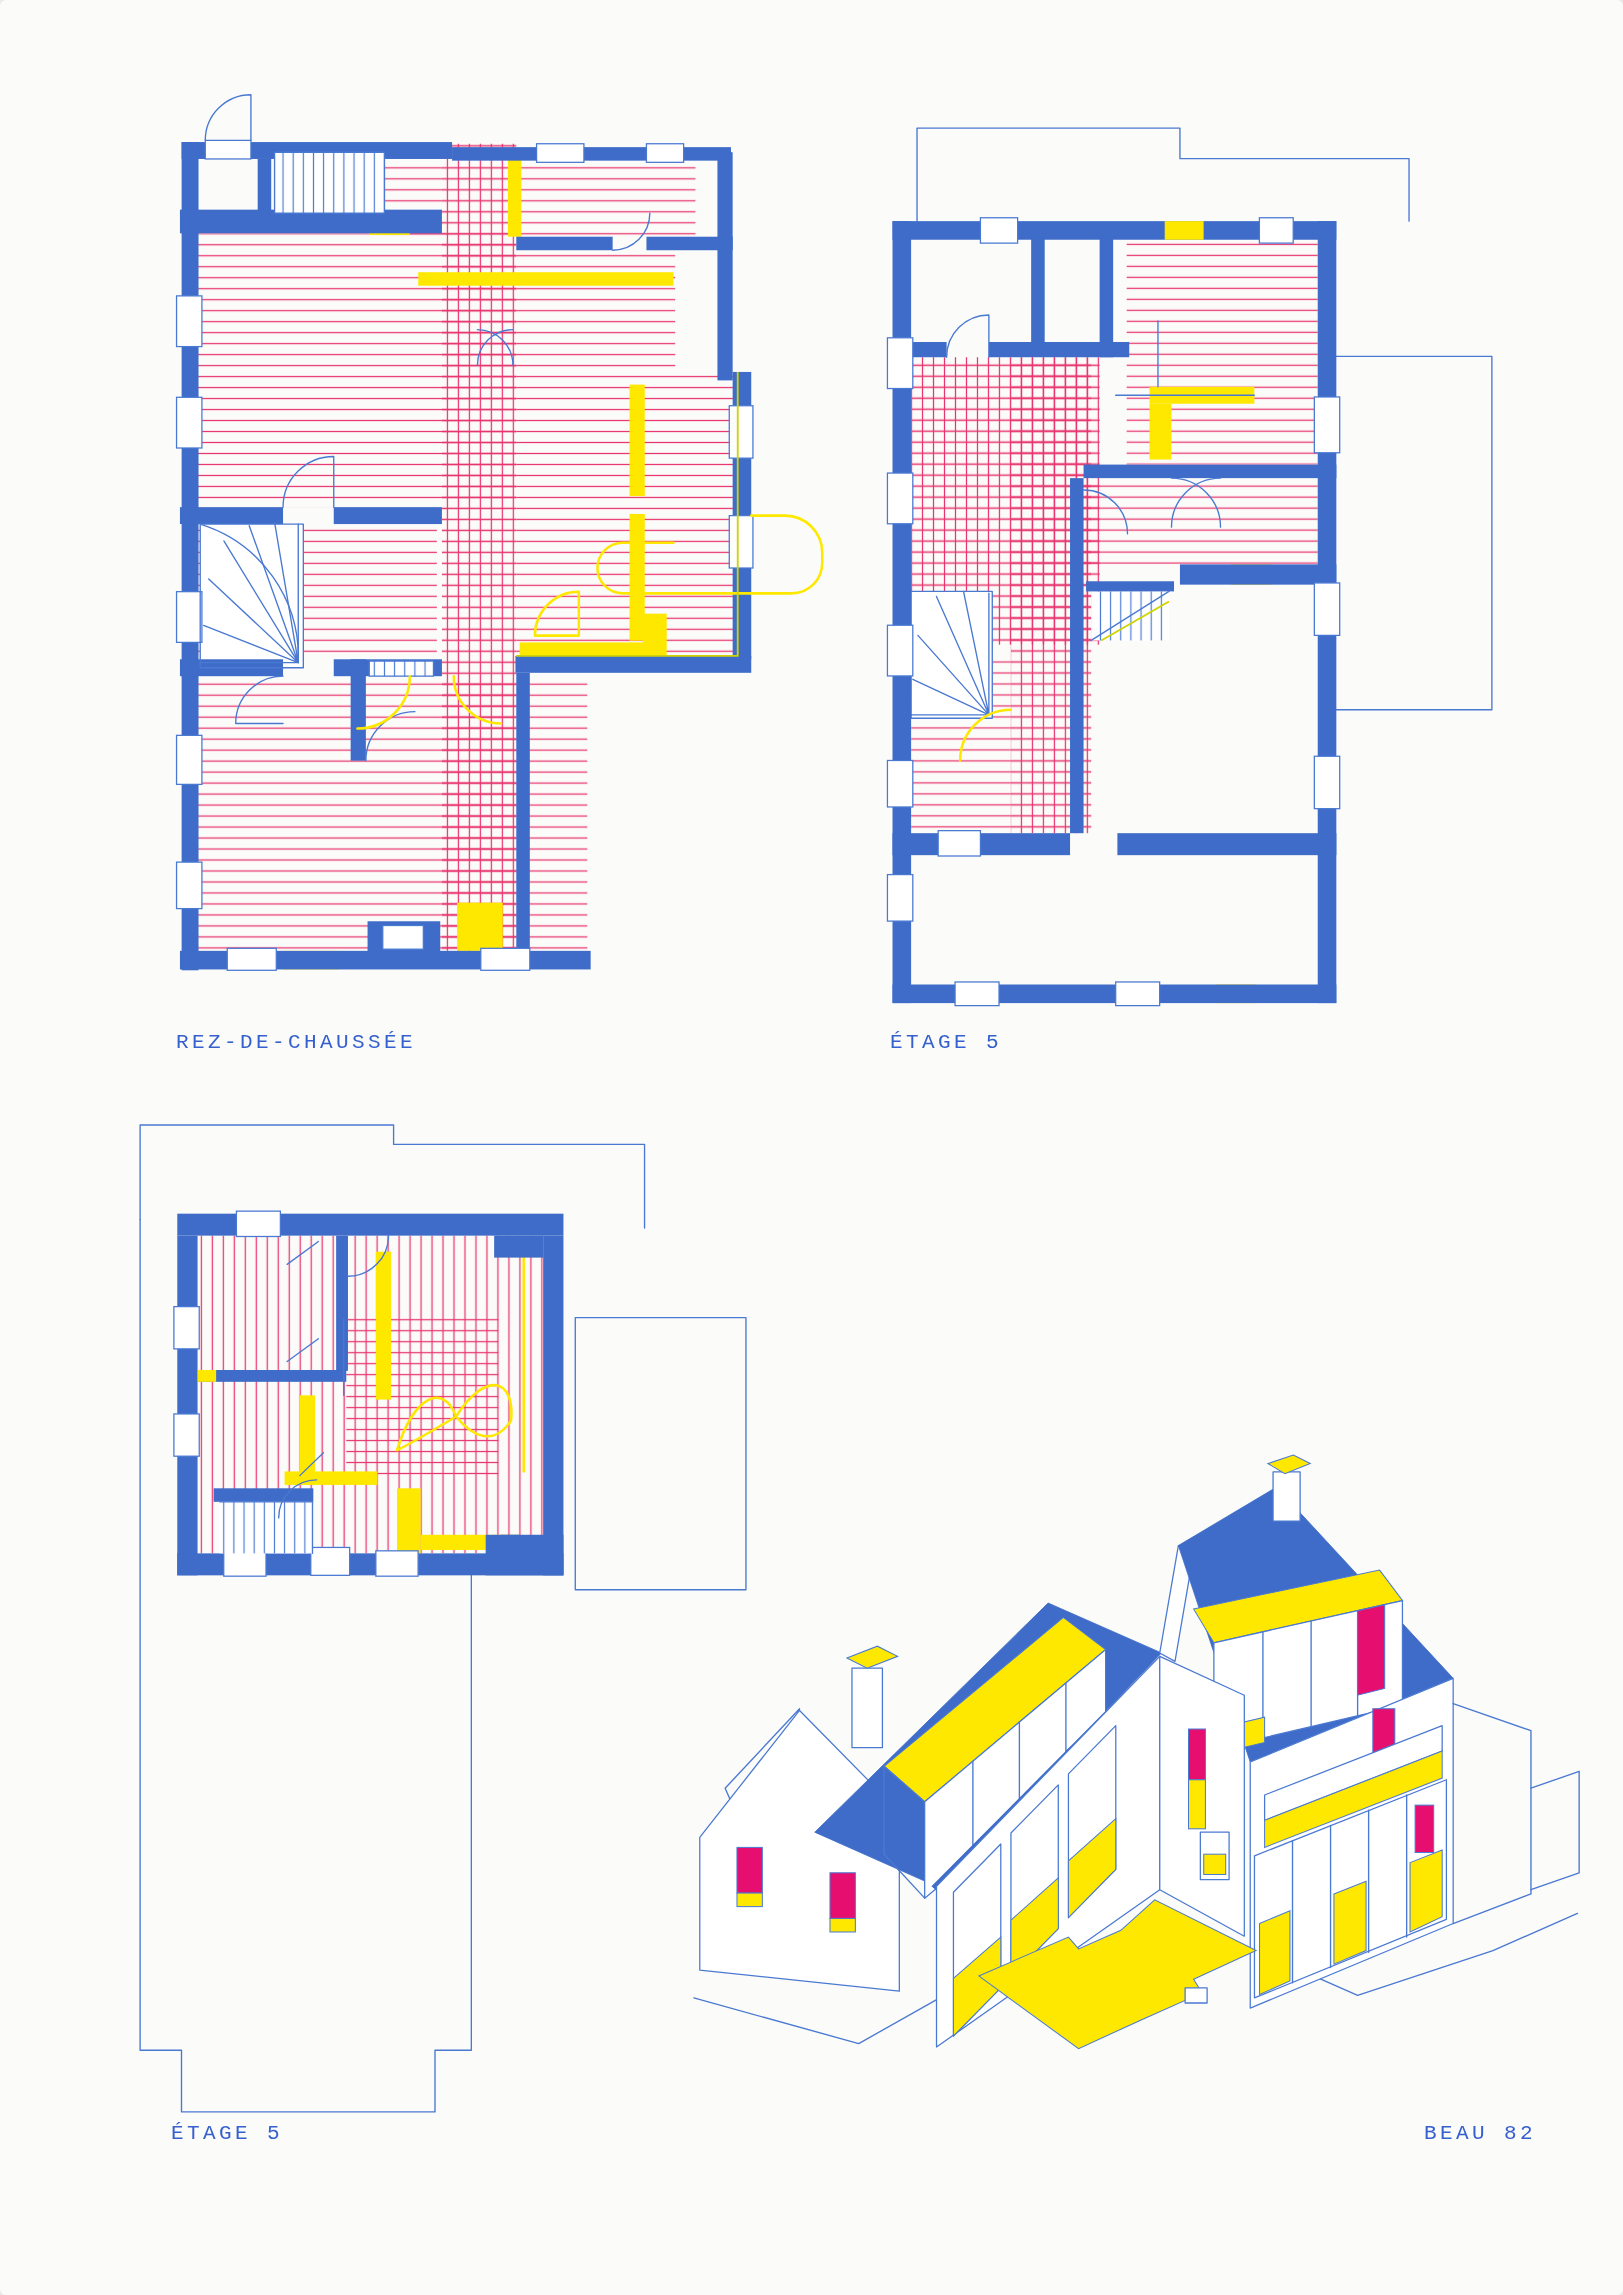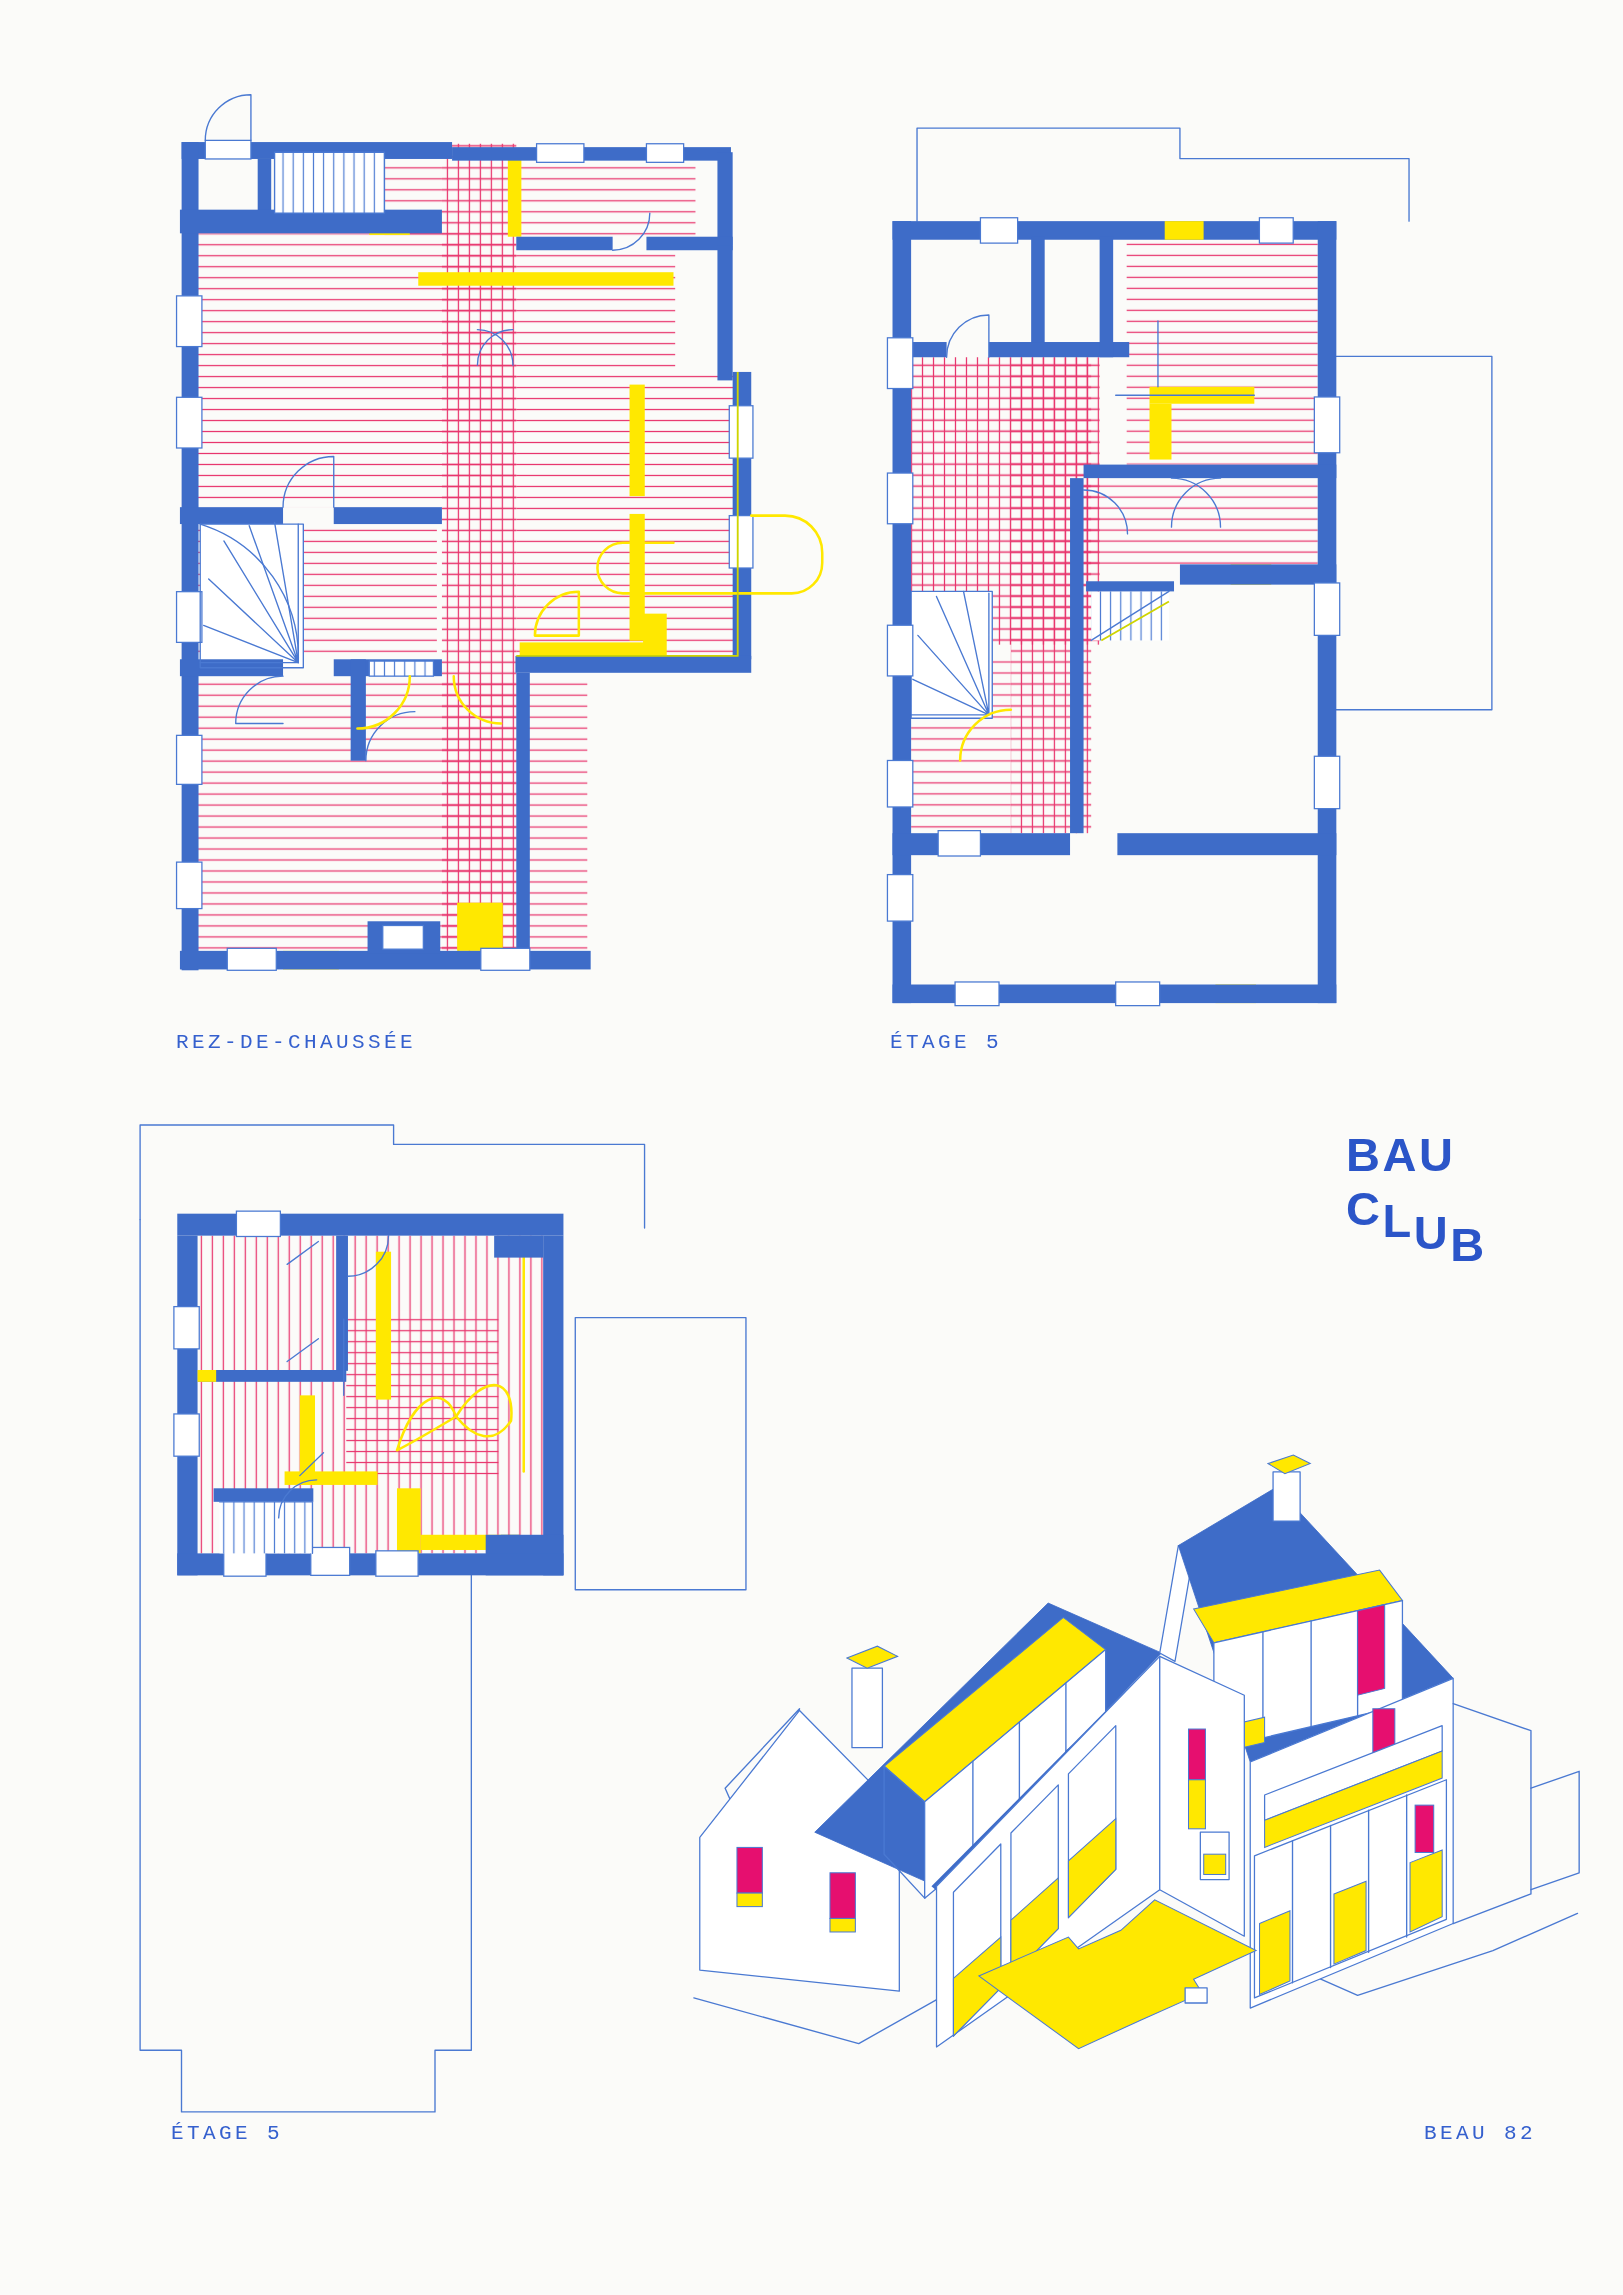--- a/index.html
+++ b/index.html
@@ -10,21 +10,21 @@
     --yellow:#FFE800;
     --magenta:#E60F6F;
     --logo:#2B55C8;
     --label:#3560CE;
     --green:#4E7A19;
   }
   html,body{margin:0;padding:0;}
   body{background:#e8e8e8;font-family:"Liberation Sans",sans-serif;}
   .sheet{
     position:relative;width:1623px;height:2295px;margin:0 auto;
-    background:var(--paper);overflow:hidden;
+    background:var(--paper);overflow:hidden;border-radius:6px;
   }
   .plan-figure{position:absolute;margin:0;padding:0;}
   .caption{
     position:absolute;font-family:"Liberation Mono",monospace;
     font-size:21px;letter-spacing:3.4px;color:var(--label);font-weight:400;
     white-space:nowrap;
   }
   .logo{
     position:absolute;left:1346px;top:1131px;width:220px;
     font-family:"Liberation Sans",sans-serif;font-weight:bold;
@@ -273,24 +273,20 @@
       <rect x="145" y="456" width="110" height="61" fill="url(#pvb)"></rect>
       <path class="tl" d="M145 456 H255 V517"></path>
 
       <path class="tl" d="M225 175 L262 148 M225 290 L262 263 M240 425 L268 398 M292 240 V330"></path>
       <path class="tl" d="M345 141 A48 48 0 0 1 297 189"></path>
       <path class="tl" d="M260 430 A45 45 0 0 0 215 475"></path>
     </svg>
   </figure>
   <figcaption class="caption" style="left:171px;top:2122px;">ÉTAGE 5</figcaption>
 
-  <div class="logo">
-    <span class="line1">BAU</span>
-    <span class="line2"><span style="transform: translateY(0px);">C</span><span style="transform: translateY(12px);">L</span><span style="transform: translateY(24px);">U</span><span style="transform: translateY(36px);">B</span></span>
-  </div>
 
   <figure class="plan-figure" style="left:681px;top:1450px;">
     <svg width="922" height="668" viewBox="0 0 1090 790">
 
       <path class="tl" d="M15 648 L210 702 L352 622"></path>
       <path class="tl" d="M680 592 L800 645 L960 592 L1060 548"></path>
 
       <path d="M52 400 L140 306 L84 472 Z" fill="url(#pclap)" class="tl"></path>
 
       <rect class="wh" x="202" y="258" width="36" height="94"></rect>

